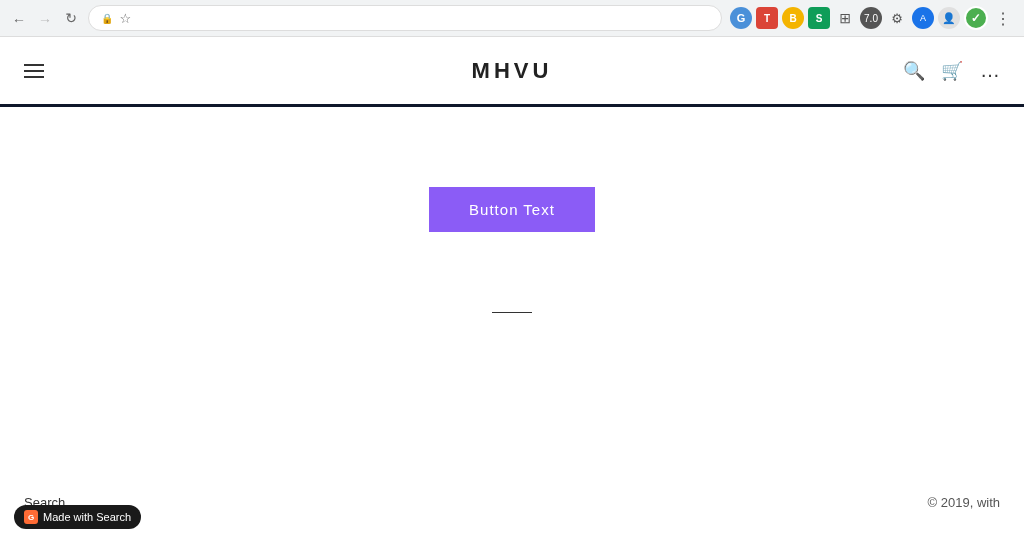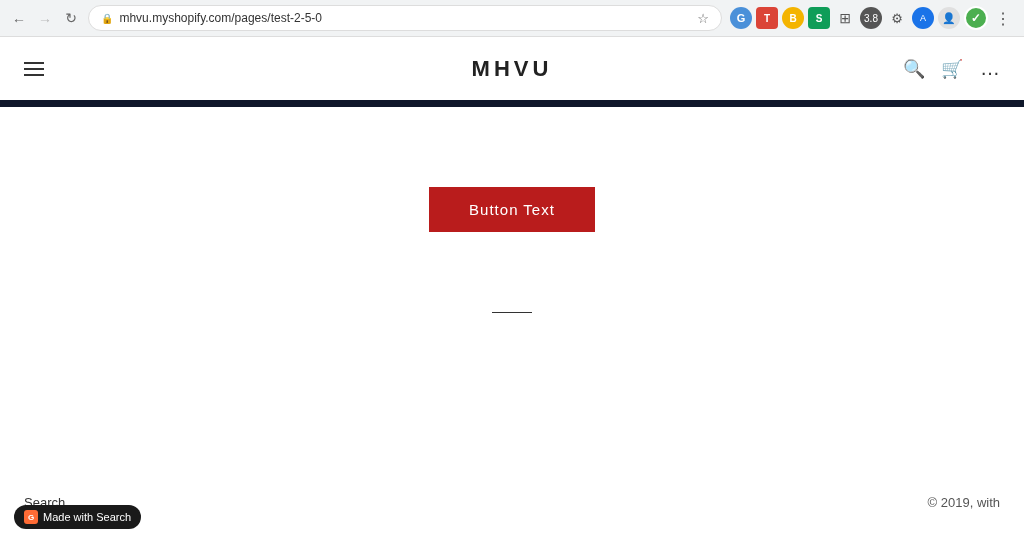--- a/index.html
+++ b/index.html
@@ -96,21 +96,21 @@
       min-height: 507px;
       display: flex;
       flex-direction: column;
     }
 
     
     .nav {
       display: flex;
       align-items: center;
       padding: 16px 24px;
-      border-bottom: 7px solid #0f172a;
+      border-bottom: 3px solid #0f172a;
       position: relative;
       height: 70px;
     }
     .nav-hamburger {
       font-size: 18px;
       cursor: pointer;
       color: #333;
       display: flex;
       flex-direction: column;
       gap: 4px;
@@ -146,21 +146,21 @@
     .main-content {
       flex: 1;
       display: flex;
       flex-direction: column;
       align-items: center;
       justify-content: flex-start;
       padding-top: 80px;
     }
 
     .cta-button {
-      background: #b91c1c;
+      background: #8b5cf6;
       color: #fff;
       border: none;
       padding: 14px 40px;
       font-size: 15px;
       letter-spacing: 1px;
       cursor: pointer;
       font-family: inherit;
     }
 
     
@@ -228,31 +228,30 @@
 <body>
 
 <div class="browser-chrome">
   <div class="browser-toolbar">
     <button class="browser-nav-btn">←</button>
     <button class="browser-nav-btn disabled">→</button>
     <button class="browser-nav-btn">↻</button>
 
     <div class="browser-address-bar">
       <span class="lock-icon">🔒</span>
-      <span class="address-text">mhvu.myshopify.com/pages/test-2-5-0</span>
       <span class="star-icon">☆</span>
     </div>
 
     <div class="browser-right-icons">
       <div class="browser-icon" style="background:#4a90d9;border-radius:50%;color:white;font-size:11px;font-weight:bold;">G</div>
       <div class="browser-icon" style="background:#db4437;color:white;border-radius:4px;font-size:10px;font-weight:bold;">T</div>
       <div class="browser-icon" style="background:#f4b400;color:white;border-radius:50%;font-size:10px;font-weight:bold;">B</div>
       <div class="browser-icon" style="background:#0f9d58;color:white;border-radius:4px;font-size:10px;font-weight:bold;">S</div>
       <div class="browser-icon" style="font-size:14px;">⊞</div>
-      <div class="browser-icon" style="background:#555;color:white;border-radius:50%;font-size:10px;">3.8</div>
+      <div class="browser-icon" style="background:#555;color:white;border-radius:50%;font-size:10px;">7.0</div>
       <div class="browser-icon" style="font-size:13px;">⚙</div>
       <div class="browser-icon" style="background:#1a73e8;color:white;border-radius:50%;font-size:9px;">A</div>
       <div class="browser-icon" style="background:#e0e0e0;border-radius:50%;font-size:11px;">👤</div>
       <div class="extension-icon-green"></div>
       <div class="browser-icon" style="font-size:16px;">⋮</div>
     </div>
   </div>
 </div>
 
 <div class="website">

